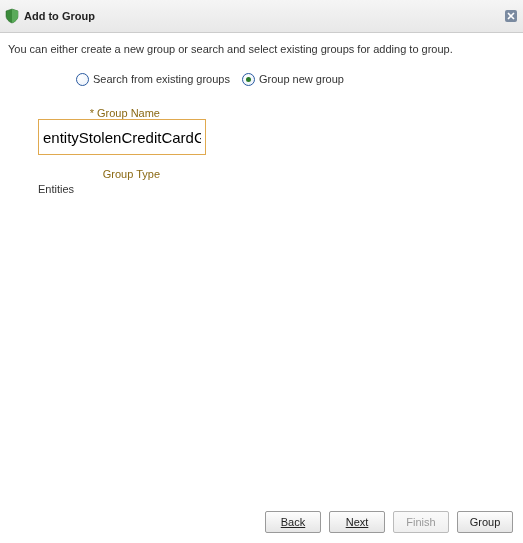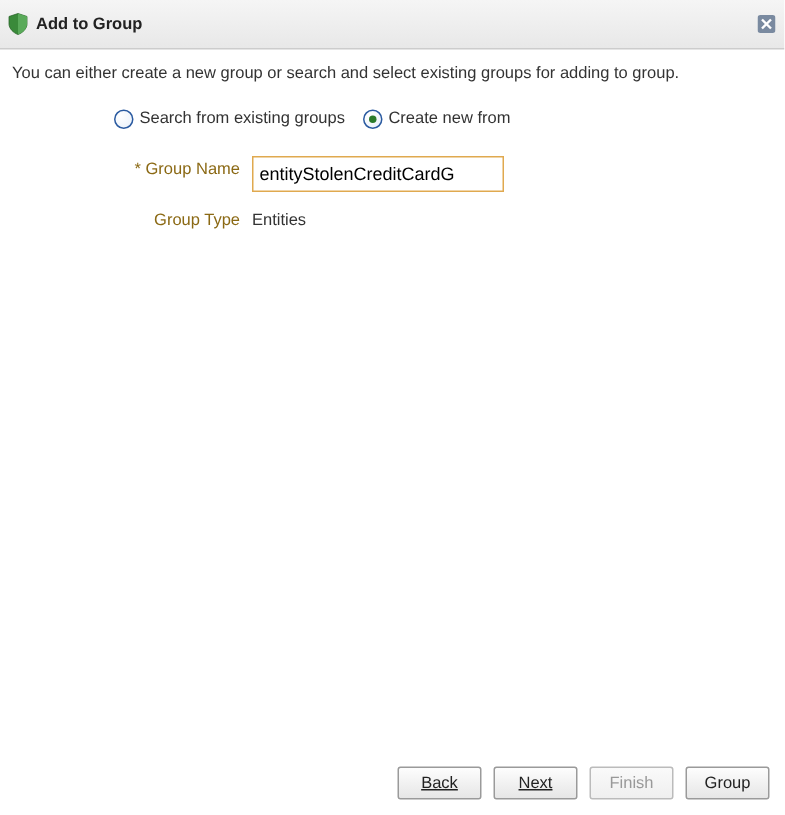--- a/index.html
+++ b/index.html
@@ -78,41 +78,42 @@
       background: #2a7a2a;
       border-radius: 50%;
     }
     .form-area {
       margin-left: 30px;
     }
     .form-row {
       display: flex;
       align-items: flex-start;
       margin-bottom: 10px;
+      flex-direction: column;
     }
     .form-label {
       width: 130px;
       text-align: right;
       padding-right: 8px;
       padding-top: 3px;
       color: #8b6914;
     }
     .form-label .asterisk {
       color: #8b6914;
     }
     .form-value {
       flex: 1;
     }
     .text-input {
       width: 168px;
-      height: 24px;
+      height: 36px;
       border: 1px solid #e0a94f;
       padding: 2px 4px;
       font-family: inherit;
-      font-size: 12px;
+      font-size: 15px;
       background: #fff;
       outline: none;
     }
     .select-wrap {
       display: inline-flex;
       align-items: center;
       border: 1px solid #9cb6d6;
       height: 20px;
       background: #fff;
     }
@@ -200,21 +201,21 @@
     <div class="radio-item">
       <span class="radio-outer">
           <span class="radio-dot"></span>
         </span>
       <span>Search from existing groups</span>
     </div>
     <div class="radio-item">
       <span class="radio-outer checked">
           <span class="radio-dot"></span>
         </span>
-      <span>Create new from</span>
+      <span>Group new group</span>
     </div>
   </div>
 
   <div class="form-area">
 
     <div class="form-row">
       <div class="form-label">
         <span class="asterisk">* </span><span>Group Name</span>
       </div>
       <div class="form-value">

